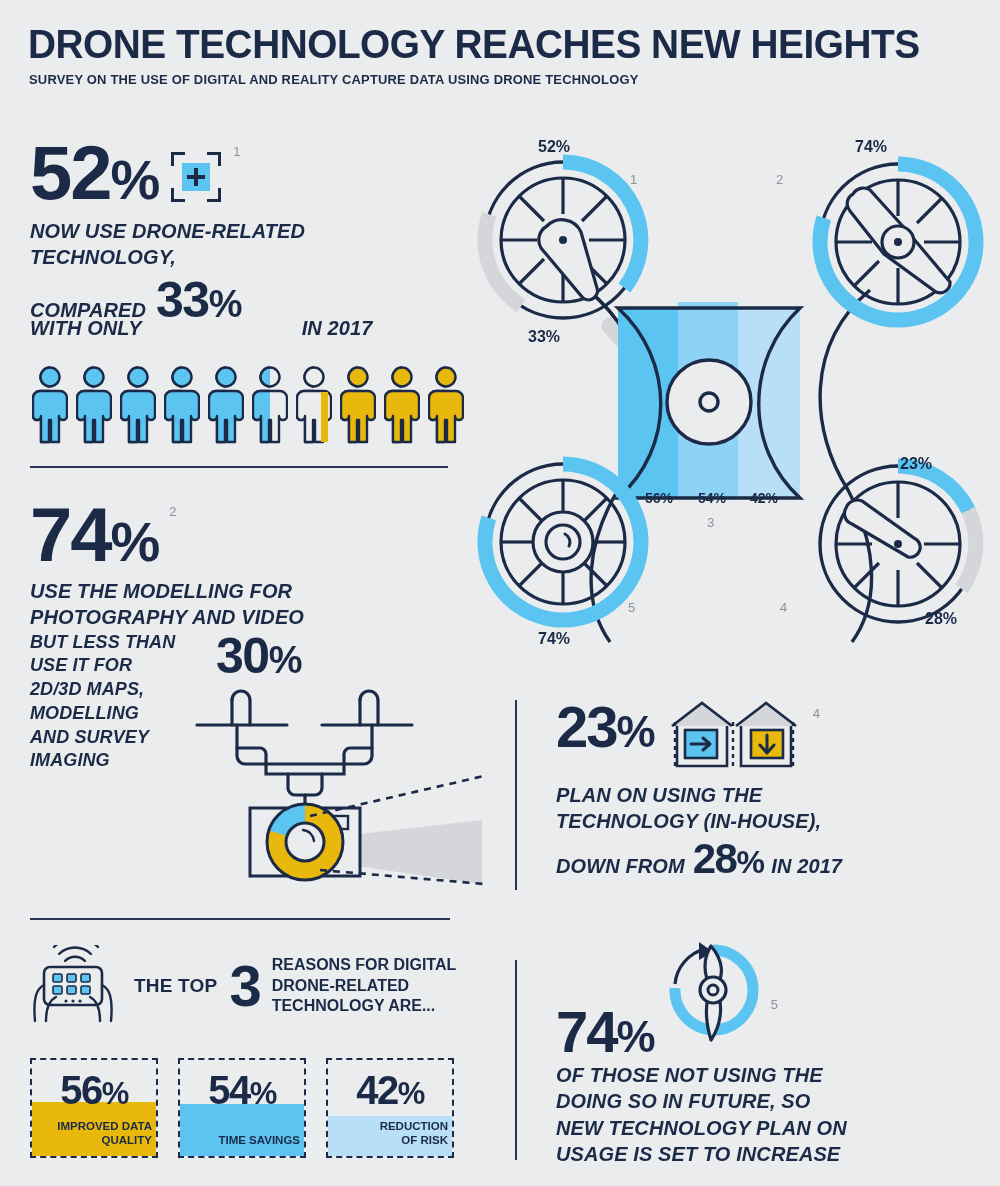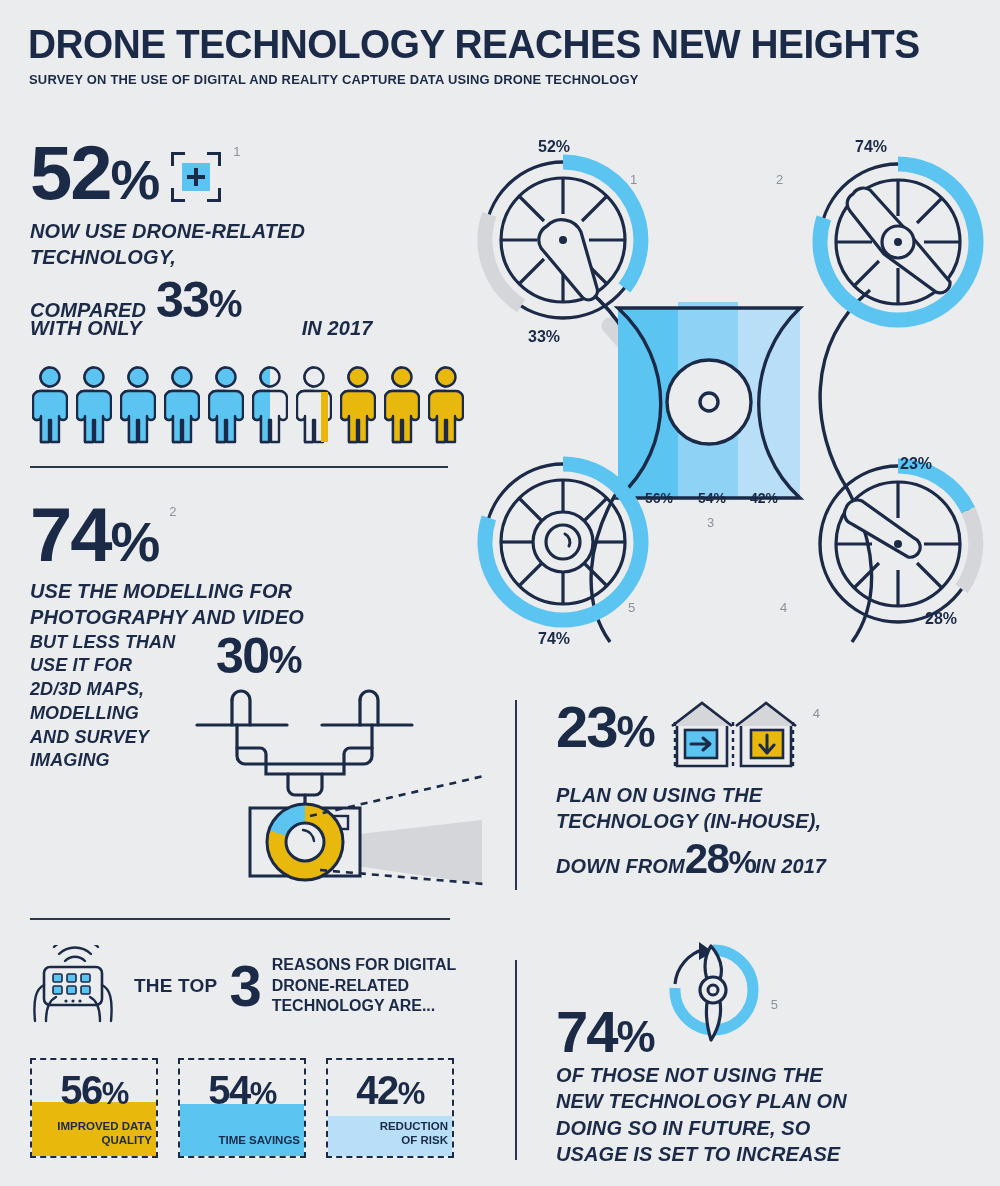--- a/index.html
+++ b/index.html
@@ -83,21 +83,21 @@
   
   .drone { position: absolute; left: 470px; top: 130px; width: 520px; height: 540px; }
   .dlabel {
     position: absolute; font-size: 16px; font-weight: 700; color: #1b2a47;
   }
   .dref { position: absolute; font-size: 13px; color: #8d9199; }
 
   
   #block4 { position: absolute; left: 556px; top: 700px; width: 420px; }
   #block4 .row1 { display: flex; align-items: flex-start; gap: 14px; }
-  #block4 .inline-28 { display: flex; align-items: baseline; gap: 0; }
+  #block4 .inline-28 { display: flex; align-items: baseline; gap: 8px; }
 
   
   #block3 { position: absolute; left: 30px; top: 945px; width: 470px; }
   #block3 .hdr { display: flex; align-items: center; gap: 12px; }
   .top3-num { font-size: 58px; font-weight: 700; color: #1b2a47; line-height: 0.85; letter-spacing: -2px; }
   .top3-lead { font-size: 19px; font-weight: 700; color: #1b2a47; letter-spacing: 0.2px; }
   .top3-tail { font-size: 16px; font-weight: 700; color: #1b2a47; line-height: 1.28; }
 
   .cards { position: absolute; left: 30px; top: 1058px; display: flex; gap: 20px; }
   .card {
@@ -606,18 +606,18 @@
           <path d="M14 44 A40 40 0 0 1 44 9" fill="none" stroke="#1b2a47" stroke-width="3.2"></path>
           <path d="M38 2 L52 12 L38 20 Z" fill="#1b2a47"></path>
           <path d="M50 6 C62 20 64 36 54 48 C62 60 62 82 50 100 C44 80 44 62 50 48 C42 34 42 18 50 6 Z" fill="#ebecee" stroke="#1b2a47" stroke-width="3.2" stroke-linejoin="round"></path>
           <circle cx="52" cy="50" r="13" fill="#ebecee" stroke="#1b2a47" stroke-width="3.2"></circle>
           <circle cx="52" cy="50" r="5" fill="none" stroke="#1b2a47" stroke-width="3"></circle>
         </svg>
       </div>
       <div class="ref" style="margin-bottom:46px">5</div>
     </div>
     <div class="body-txt" style="margin-top:4px">OF THOSE NOT USING THE</div>
+    <div class="body-txt">DOING SO IN FUTURE, SO</div>
     <div class="body-txt">NEW TECHNOLOGY PLAN ON</div>
-    <div class="body-txt">DOING SO IN FUTURE, SO</div>
     <div class="body-txt">USAGE IS SET TO INCREASE</div>
   </div>
 
 </div>
 
 </body></html>

